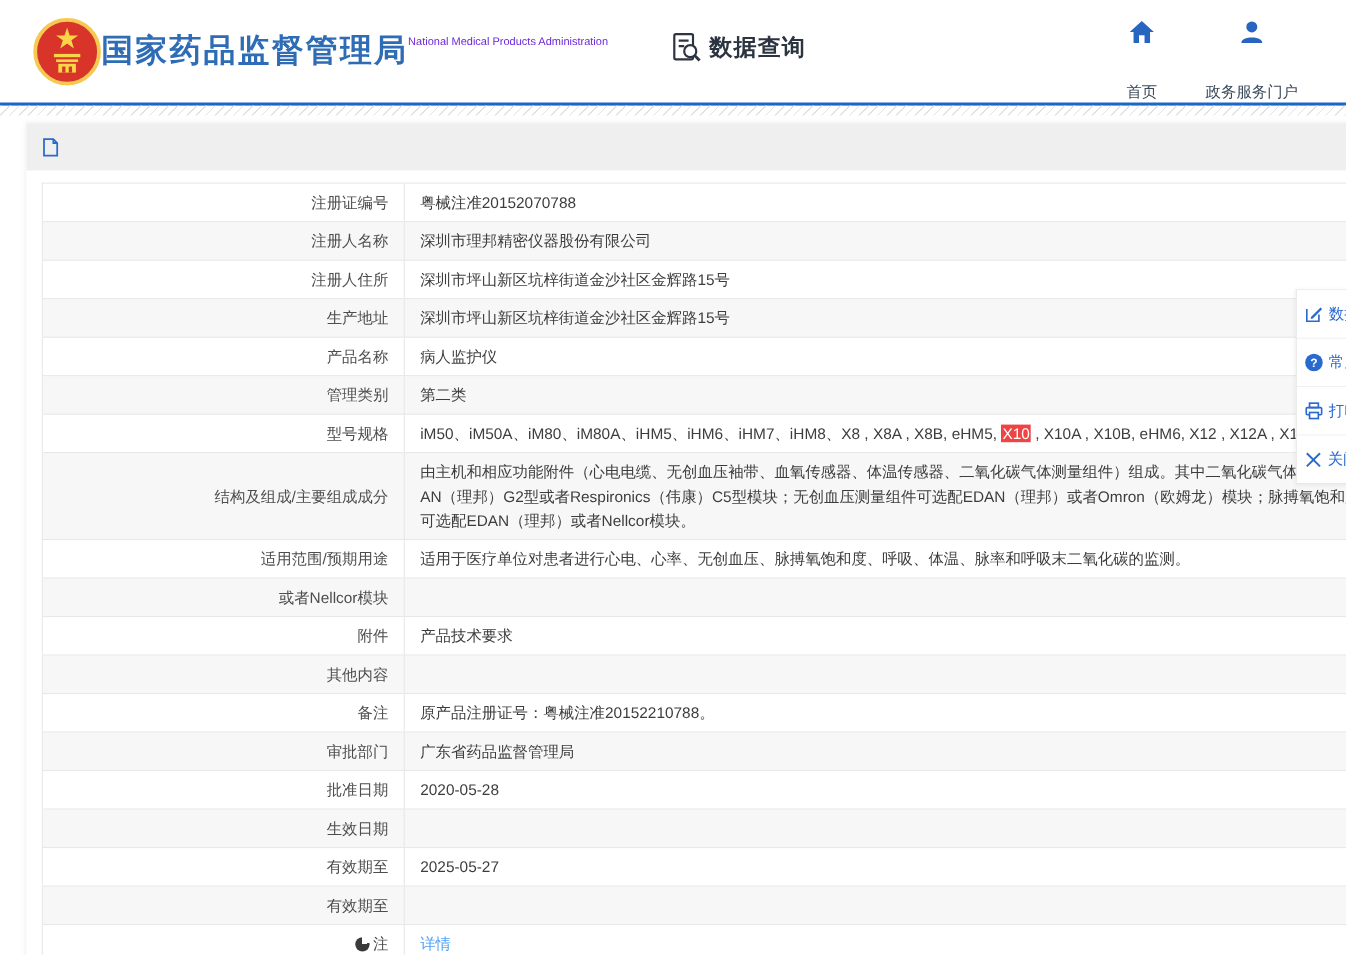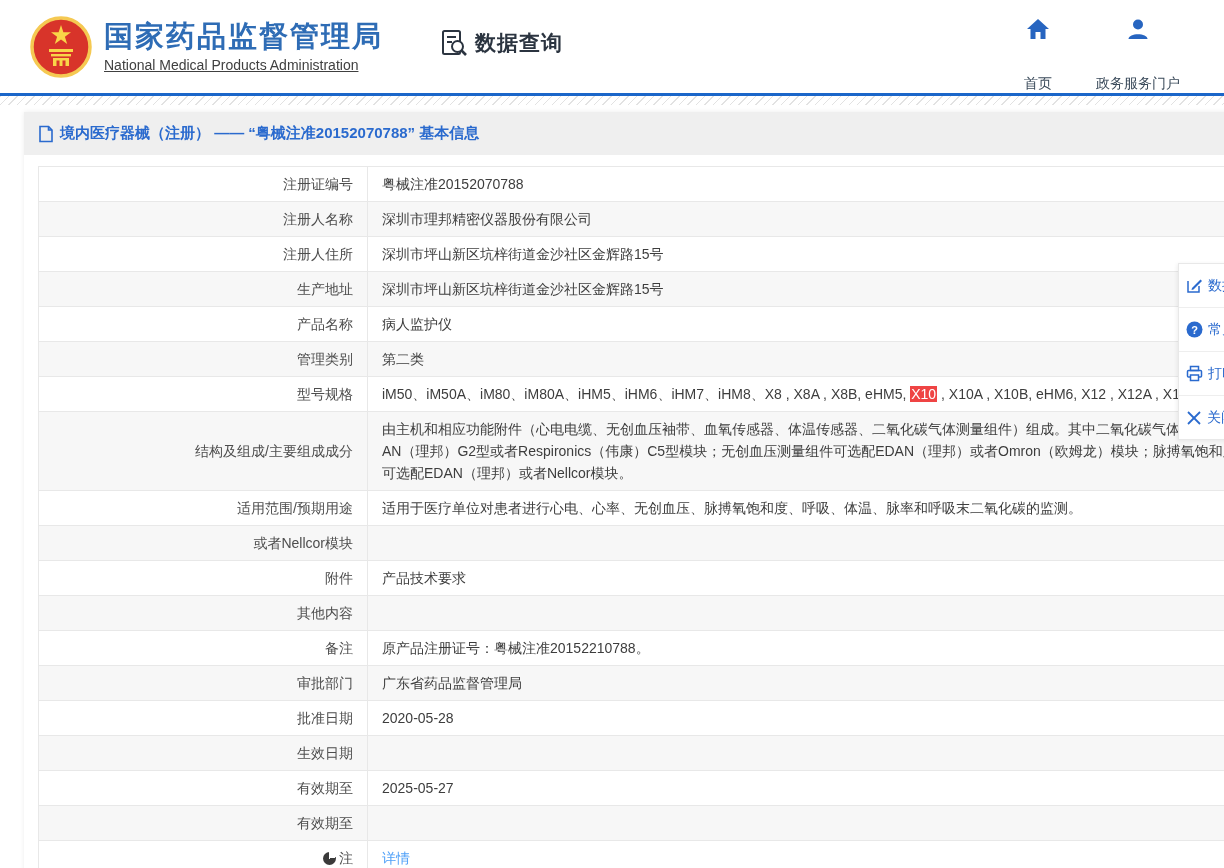--- a/index.html
+++ b/index.html
@@ -5,23 +5,23 @@
   html,body{margin:0;padding:0;}
   body{
     width:1224px;height:868px;overflow:hidden;position:relative;
     background:#ffffff;
     font-family:"Liberation Sans","DejaVu Sans",sans-serif;
     -webkit-font-smoothing:antialiased;
   }
   
   .header{height:93px;background:#fff;display:flex;align-items:center;position:relative;}
   .logo{margin:0 0 0 30px;width:62px;height:62px;flex:0 0 auto;}
-  .org{margin-left:12px;display:flex;flex-direction:column;justify-content:center;}
+  .org{margin-left:0;display:flex;justify-content:center;}
   .org-cn{font-size:29px;font-weight:bold;color:#2e6cb5;letter-spacing:2px;line-height:1.15;}
-  .org-en{font-size:14px;color:#404040;margin-top:3px;text-decoration:underline;}
+  .org-en{font-size:10px;color:#6d28d9;margin-top:3px;}
   .section-tt{display:flex;align-items:center;margin-left:56px;margin-top:-8px;}
   .section-tt .txt{font-size:21px;color:#2b3440;letter-spacing:1px;margin-left:6px;font-weight:bold;}
   .hdr-nav{position:absolute;right:44px;top:18px;display:flex;gap:44px;}
   .nav-item{display:flex;flex-direction:column;align-items:center;cursor:pointer;gap:28px;}
   .nav-item .lbl{font-size:14px;color:#3a4a5a;margin-top:7px;}
   .accent-line{height:3px;background:#1b66c9;}
   .stripe-band{height:9px;background:repeating-linear-gradient(135deg,#e2e2e2 0 1px,transparent 1px 6px);}
   
   .card{
     position:absolute;left:24px;top:112px;width:1252px;bottom:-20px;
@@ -110,21 +110,20 @@
 <div class="stripe-band"></div>
 
 <div class="card">
   <div class="crumb-bar">
     <span class="icon">
       <svg width="16" height="18" viewBox="0 0 16 18" fill="none" stroke="#2a6ace" stroke-width="1.6">
         <path d="M2 1.5 H10.5 L14 5 V16.5 H2 Z"></path>
         <path d="M10.5 1.5 V5 H14"></path>
       </svg>
     </span>
-    <span class="crumb-txt">境内医疗器械（注册） —— “粤械注准20152070788” 基本信息</span>
   </div>
   <div class="tbl-wrap">
     <table class="detail">
       <tbody id="tbl-body">
           <tr>
             <td class="lbl">注册证编号</td>
             <td class="val">粤械注准20152070788</td>
           </tr>
           <tr>
             <td class="lbl">注册人名称</td>

